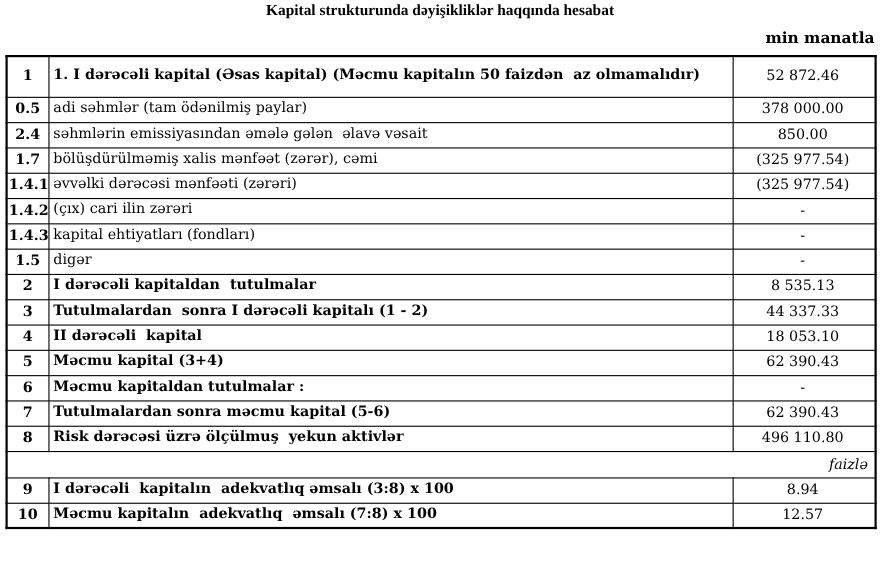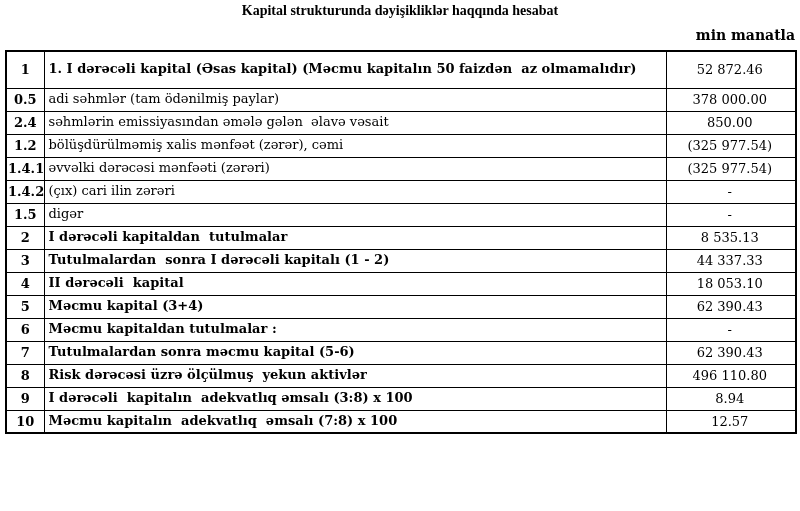--- a/index.html
+++ b/index.html
@@ -98,32 +98,37 @@
           <td class="num">0.5</td>
           <td class="label">adi səhmlər (tam ödənilmiş paylar)</td>
           <td class="value">378 000.00</td>
         </tr>
         <tr class="">
           <td class="num">2.4</td>
           <td class="label">səhmlərin emissiyasından əmələ gələn  əlavə vəsait</td>
           <td class="value">850.00</td>
         </tr>
         <tr class="">
-          <td class="num">1.2</td>
+          <td class="num">1.7</td>
           <td class="label">bölüşdürülməmiş xalis mənfəət (zərər), cəmi</td>
           <td class="value">(325 977.54)</td>
         </tr>
         <tr class="">
           <td class="num">1.4.1</td>
           <td class="label">əvvəlki dərəcəsi mənfəəti (zərəri)</td>
           <td class="value">(325 977.54)</td>
         </tr>
         <tr class="">
           <td class="num">1.4.2</td>
           <td class="label">(çıx) cari ilin zərəri</td>
+          <td class="value">-</td>
+        </tr>
+        <tr class="">
+          <td class="num">1.4.3</td>
+          <td class="label">kapital ehtiyatları (fondları)</td>
           <td class="value">-</td>
         </tr>
         <tr class="">
           <td class="num">1.5</td>
           <td class="label">digər</td>
           <td class="value">-</td>
         </tr>
         <tr class="bold">
           <td class="num">2</td>
           <td class="label">I dərəcəli kapitaldan  tutulmalar</td>
@@ -152,20 +157,23 @@
         <tr class="bold">
           <td class="num">7</td>
           <td class="label">Tutulmalardan sonra məcmu kapital (5-6)</td>
           <td class="value">62 390.43</td>
         </tr>
         <tr class="bold">
           <td class="num">8</td>
           <td class="label">Risk dərəcəsi üzrə ölçülmuş  yekun aktivlər</td>
           <td class="value">496 110.80</td>
         </tr>
+        <tr class="sep-row">
+          <td colspan="3" class="percent-cell">faizlə</td>
+        </tr>
         <tr class="bold">
           <td class="num">9</td>
           <td class="label">I dərəcəli  kapitalın  adekvatlıq əmsalı (3:8) x 100</td>
           <td class="value">8.94</td>
         </tr>
         <tr class="bold">
           <td class="num">10</td>
           <td class="label">Məcmu kapitalın  adekvatlıq  əmsalı (7:8) x 100</td>
           <td class="value">12.57</td>
         </tr>

